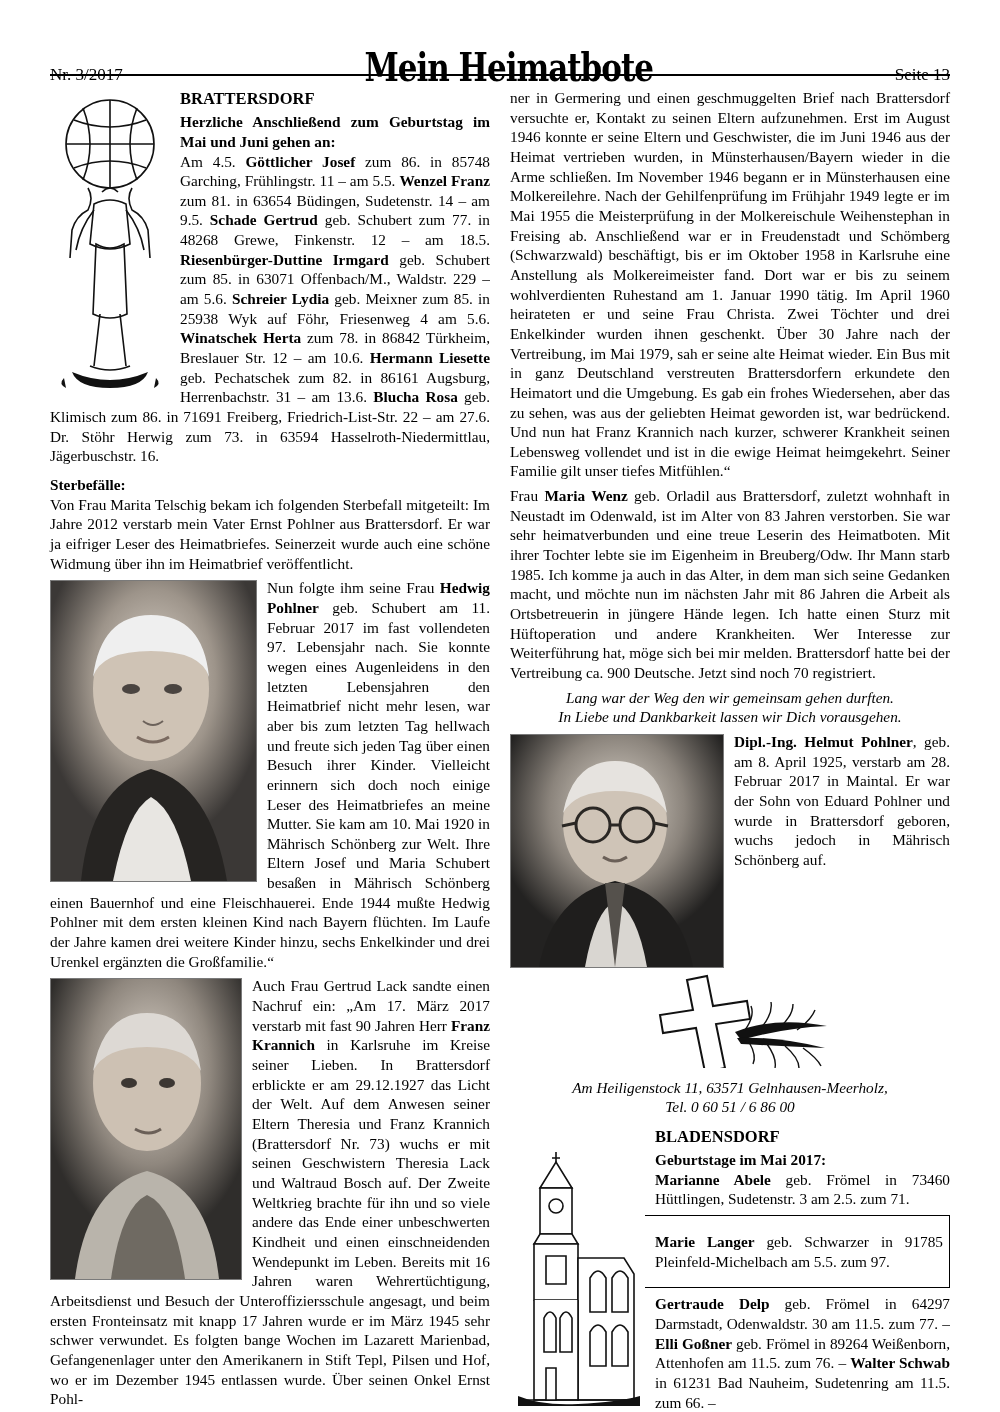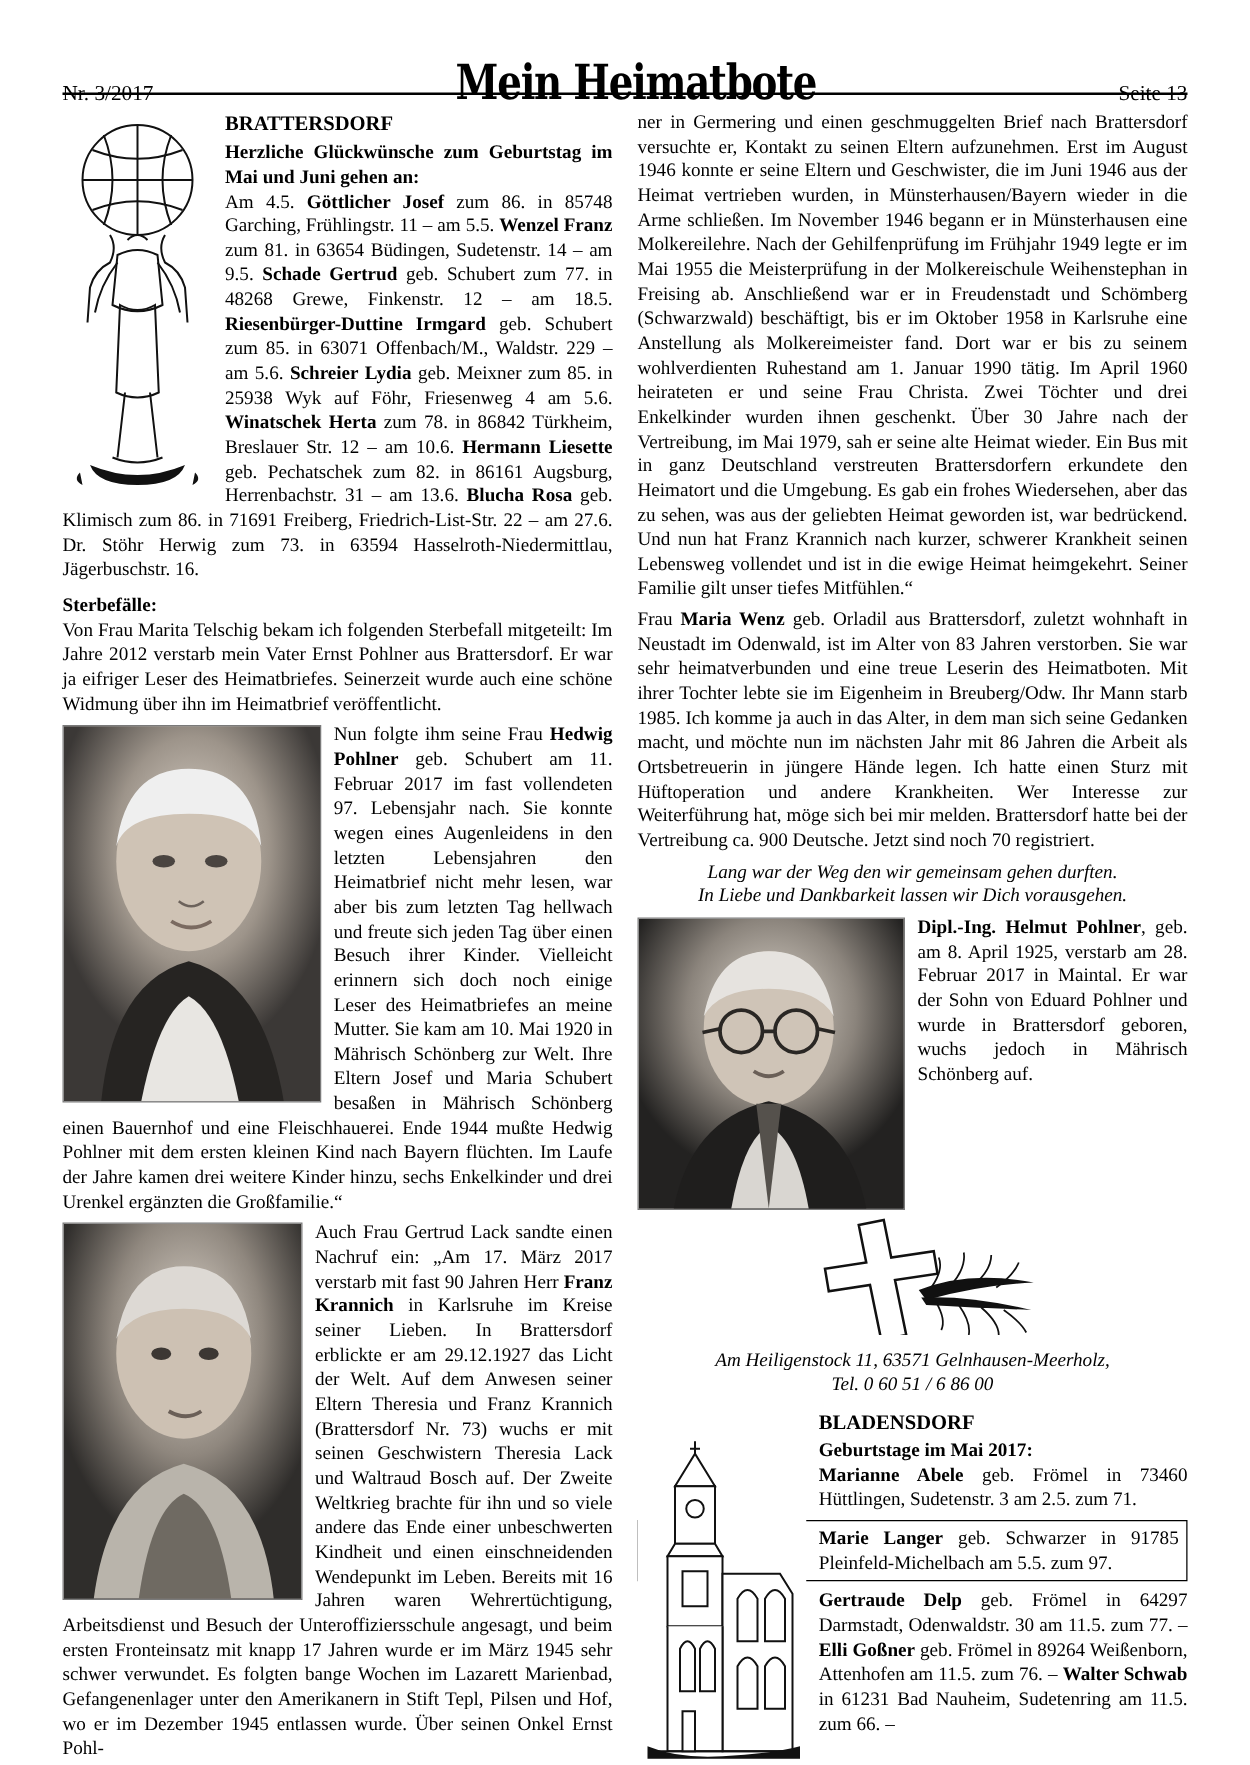--- a/index.html
+++ b/index.html
@@ -81,21 +81,21 @@
   .statue{
     width:120px;height:310px;
     position:relative;
     background:#fff;
   }
   .church-art{
     width:135px;height:290px;position:relative;background:#fff;
   }
   .boxed{
     border:1.5px solid #000;
-    padding:4px 6px;
+    padding:16px 6px;
     margin:6px 0 6px 0;
   }
   .sig{font-style:italic;text-align:center;}
   .sp{height:9px;}
   .sp-sm{height:5px;}
   .clearfix::after{content:"";display:block;clear:both;}
 </style>
 </head>
 <body>
 
@@ -127,21 +127,21 @@
           <path d="M52 100 q8 -8 16 0"></path>
         </g>
         <g fill="#111">
           <path d="M22 280 q38 16 76 0 q-6 16 -38 16 q-32 0 -38 -16 z"></path>
           <path d="M14 286 q-6 6 2 10 M106 286 q6 6 -2 10"></path>
         </g>
       </svg>
     </div>
 
     <div class="headline">BRATTERSDORF</div>
-    <p class="subhead">Herzliche Glückwünsche zum Geburtstag im Mai und Juni gehen an:</p>
+    <p class="subhead">Herzliche Anschließend zum Geburtstag im Mai und Juni gehen an:</p>
     <p>Am 4.5. <b>Göttlicher Josef</b> zum 86. in 85748 Garching, Frühlingstr. 11 – am 5.5. <b>Wenzel Franz</b> zum 81. in 63654 Büdingen, Sudetenstr. 14 – am 9.5. <b>Schade Gertrud</b> geb. Schubert zum 77. in 48268 Grewe, Finkenstr. 12 – am 18.5. <b>Riesenbürger-Duttine Irmgard</b> geb. Schubert zum 85. in 63071 Offenbach/M., Waldstr. 229 – am 5.6. <b>Schreier Lydia</b> geb. Meixner zum 85. in 25938 Wyk auf Föhr, Friesenweg 4 am 5.6. <b>Winatschek Herta</b> zum 78. in 86842 Türkheim, Breslauer Str. 12 – am 10.6. <b>Hermann Liesette</b> geb. Pechatschek zum 82. in 86161 Augsburg, Herrenbachstr. 31 – am 13.6. <b>Blucha Rosa</b> geb. Klimisch zum 86. in 71691 Freiberg, Friedrich-List-Str. 22 – am 27.6. Dr. Stöhr Herwig zum 73. in 63594 Hasselroth-Niedermittlau, Jägerbuschstr. 16.</p>
 
     <div class="clearfix"></div>
     <div class="sp"></div>
 
     <p class="subhead">Sterbefälle:</p>
     <p>Von Frau Marita Telschig bekam ich folgenden Sterbefall mitgeteilt: Im Jahre 2012 verstarb mein Vater Ernst Pohlner aus Brattersdorf. Er war ja eifriger Leser des Heimatbriefes. Seinerzeit wurde auch eine schöne Widmung über ihn im Heimatbrief veröffentlicht.</p>
 
     <div class="sp-sm"></div>
 

